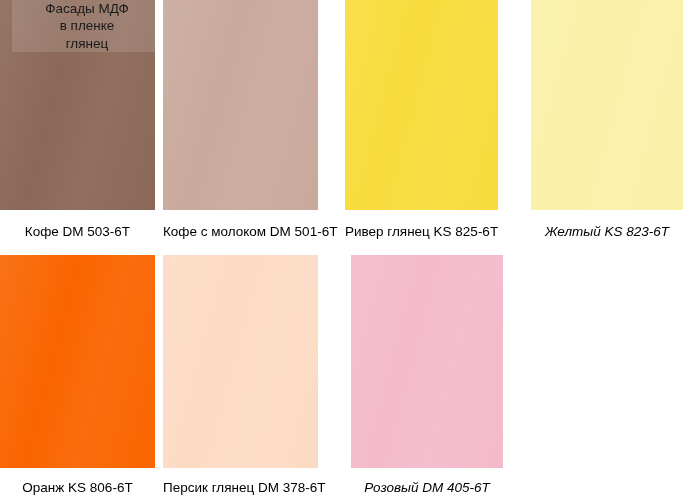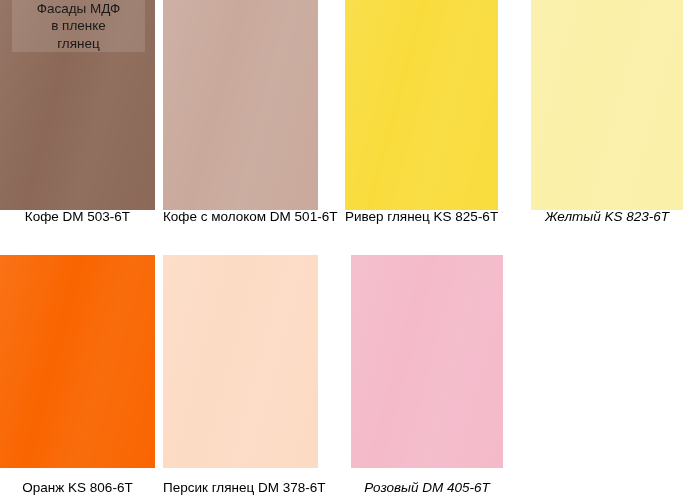--- a/index.html
+++ b/index.html
@@ -67,31 +67,32 @@
   }
 
   #swatch-row-bottom .swatch-chip::after { height: 213px; }
 
   .swatch-label {
     width: 100%;
     text-align: center;
     font-size: 13.5px;
     color: #000000;
     line-height: 1.1;
+    padding-top: 15px;
     white-space: nowrap;
   }
 
   #swatch-row-bottom .swatch-label { padding-top: 13px; }
 
   
   #title-plate {
     position: absolute;
     left: 12px;
     top: 0;
-    width: 133px;
+    width: 150px;
     height: 52px;
     background: rgba(255, 255, 255, 0.13);
     display: flex;
     flex-direction: column;
     align-items: center;
     justify-content: flex-start;
     z-index: 5;
   }
 
   .title-line {

